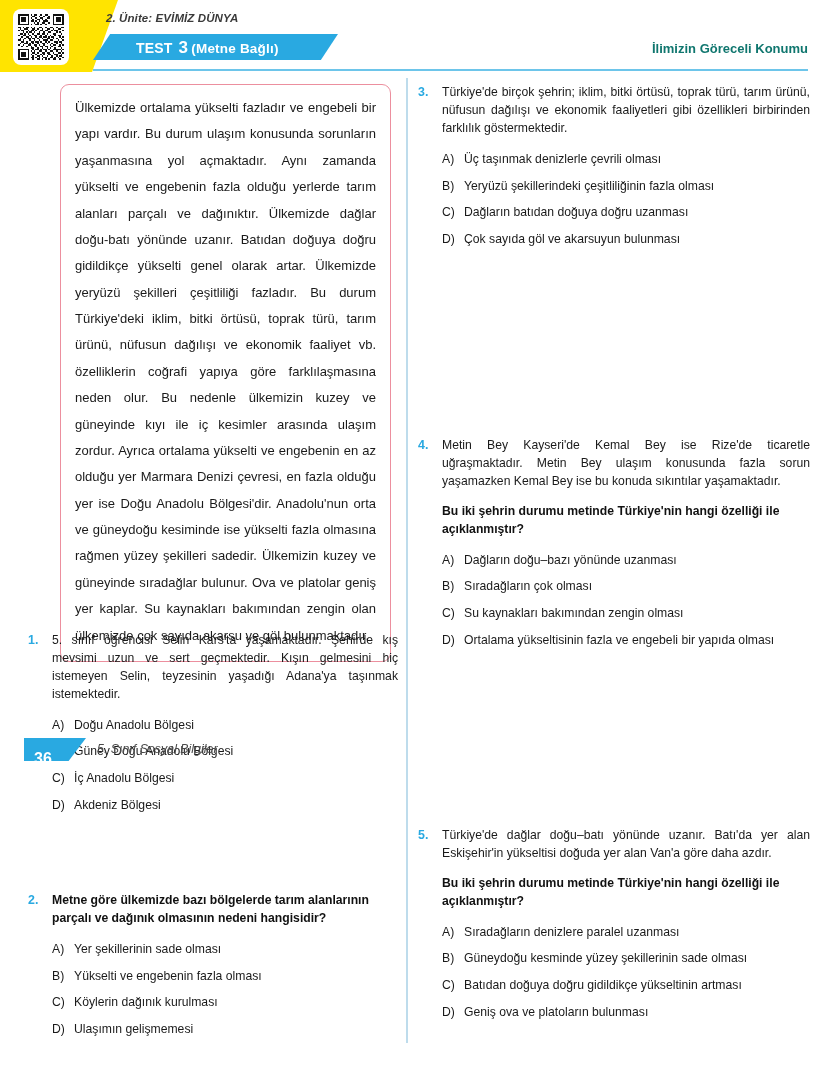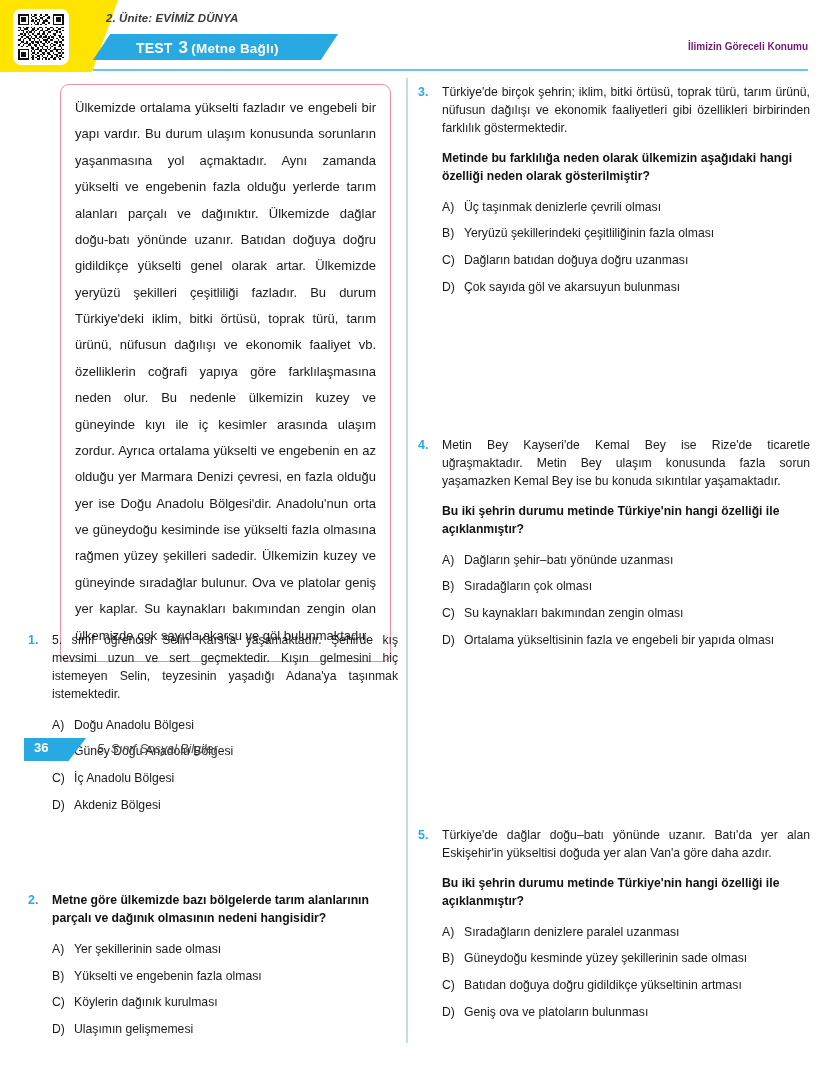--- a/index.html
+++ b/index.html
@@ -71,23 +71,23 @@
   .test-banner-label .tnum {
     font-size: 17px;
     font-weight: 700;
     padding: 0 3px 0 6px;
   }
   .test-banner-label .tsub { font-size: 13.5px; font-weight: 700; margin-top: 11px; }
 
   .header-topic {
     position: absolute;
     right: 20px; top: 41px;
-    font-size: 10px;
-    font-weight: 700;
-    color: #701a75;
+    font-size: 13px;
+    font-weight: 700;
+    color: #0f766e;
     white-space: nowrap;
     text-align: center;
   }
   .header-rule {
     position: absolute;
     left: 93px; top: 69px;
     width: 715px; height: 2px;
     background: #6dc5ea;
   }
 
@@ -168,22 +168,22 @@
   .footer { position: absolute; left: 0; bottom: 14px; width: 828px; height: 28px; }
   .page-tab {
     position: absolute;
     left: 24px; top: 0;
     width: 62px; height: 23px;
     background: #29a9e1;
     clip-path: polygon(0 0, 100% 0, 72% 100%, 0 100%);
   }
   .page-number {
     position: absolute;
-    left: 34px; top: 2px;
-    font-size: 13px;
+    left: 34px; top: 12px;
+    font-size: 16px;
     font-weight: 700;
     color: #ffffff;
   }
   .footer-title {
     position: absolute;
     left: 97px; top: 4px;
     font-size: 12.4px;
     font-style: italic;
     color: #4a4a4a;
     white-space: nowrap;
@@ -496,21 +496,20 @@
 
   </div>
 
   <div class="col-right">
 
     <div class="q-block" style="top:84px;">
       <div class="q-head">
         <div class="q-num">3.</div>
         <div class="q-stem">Türkiye'de birçok şehrin; iklim, bitki örtüsü, toprak türü, tarım ürünü, nüfusun dağılışı ve ekonomik faaliyetleri gibi özellikleri birbirinden farklılık göstermektedir.</div>
       </div>
-      <div class="q-ask" style="padding-left:24px;">Metinde bu farklılığa neden olarak ülkemizin aşağıdaki hangi özelliği neden olarak gösterilmiştir?</div>
       <div class="q-options">
         <div class="q-option">
           <span class="opt-letter">A)</span>
           <span class="opt-text">Üç taşınmak denizlerle çevrili olması</span>
         </div>
         <div class="q-option">
           <span class="opt-letter">B)</span>
           <span class="opt-text">Yeryüzü şekillerindeki çeşitliliğinin fazla olması</span>
         </div>
         <div class="q-option">
@@ -526,21 +525,21 @@
 
     <div class="q-block" style="top:437px;">
       <div class="q-head">
         <div class="q-num">4.</div>
         <div class="q-stem">Metin Bey Kayseri'de Kemal Bey ise Rize'de ticaretle uğraşmaktadır. Metin Bey ulaşım konusunda fazla sorun yaşamazken Kemal Bey ise bu konuda sıkıntılar yaşamaktadır.</div>
       </div>
       <div class="q-ask" style="padding-left:24px;">Bu iki şehrin durumu metinde Türkiye'nin hangi özelliği ile açıklanmıştır?</div>
       <div class="q-options">
         <div class="q-option">
           <span class="opt-letter">A)</span>
-          <span class="opt-text">Dağların şehir–batı yönünde uzanması</span>
+          <span class="opt-text">Dağların doğu–bazı yönünde uzanması</span>
         </div>
         <div class="q-option">
           <span class="opt-letter">B)</span>
           <span class="opt-text">Sıradağların çok olması</span>
         </div>
         <div class="q-option">
           <span class="opt-letter">C)</span>
           <span class="opt-text">Su kaynakları bakımından zengin olması</span>
         </div>
         <div class="q-option">

